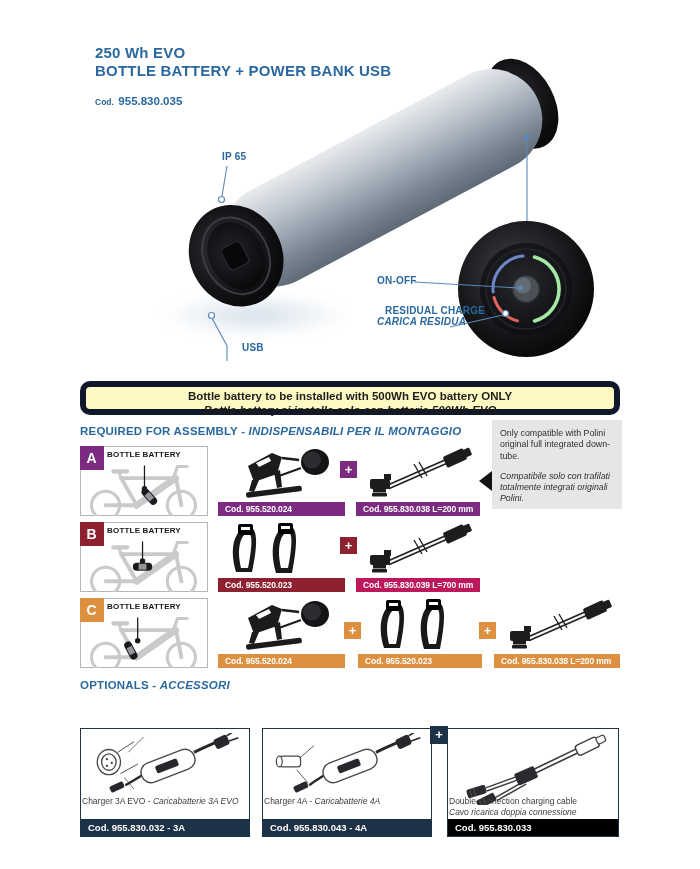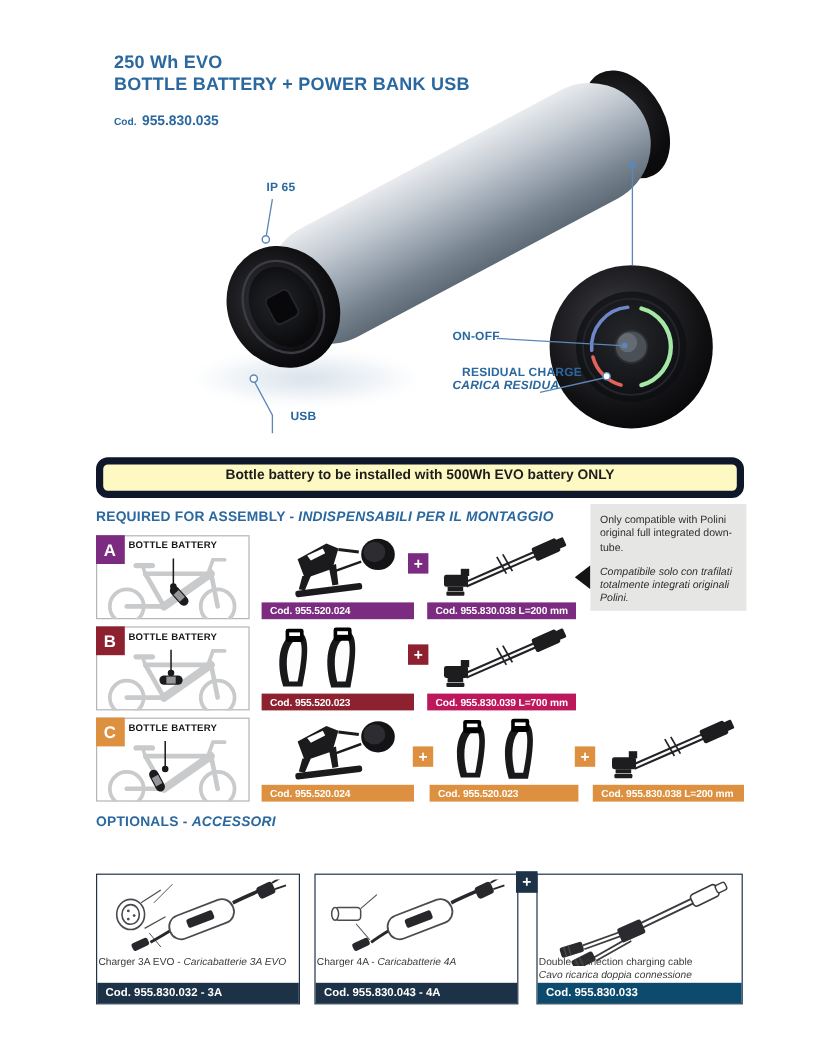--- a/index.html
+++ b/index.html
@@ -131,20 +131,21 @@
   </svg>
 
   <span class="hero-label" style="left:222px; top:151px;">IP 65</span>
   <span class="hero-label" style="left:242px; top:342px;">USB</span>
   <span class="hero-label" style="left:377px; top:275px;">ON-OFF</span>
   <span class="hero-label" style="left:385px; top:305px;">RESIDUAL CHARGE</span>
   <span class="hero-label it" style="left:377px; top:316px;">CARICA RESIDUA</span>
 
   <div class="banner">
     <div>Bottle battery to be installed with 500Wh EVO battery ONLY</div>
+    <div class="it">Bottle battery si installa solo con batteria 500Wh EVO</div>
   </div>
 
   <div class="sec-head" id="assembly-head"><span>REQUIRED FOR ASSEMBLY - </span><span class="it">INDISPENSABILI PER IL MONTAGGIO</span></div>
 
   <div id="assembly-rows">
       <div class="bike-box" style="left: 80px; top: 446px;">
         <div class="row-badge" style="background: rgb(124, 44, 128);">A</div>
         <div class="bb-label">BOTTLE BATTERY</div>
         <svg class="bike" viewBox="0 0 128 70" width="125" height="68">
   <g fill="none" stroke="#c9cacb" stroke-linecap="round">
@@ -408,21 +409,21 @@
             <rect x="16" y="55" width="20" height="9" rx="2" fill="#2b2b2f"></rect>
   <line x1="20" y1="55" x2="20" y2="64" stroke="#4e4e54" stroke-width="1"></line>
             <line x1="24" y1="55" x2="24" y2="64" stroke="#4e4e54" stroke-width="1"></line>
           </g>
  <g transform="rotate(-27 38 69)">
             <rect x="26" y="64" width="20" height="9" rx="2" fill="#2b2b2f"></rect>
   <line x1="30" y1="64" x2="30" y2="73" stroke="#4e4e54" stroke-width="1"></line>
             <line x1="34" y1="64" x2="34" y2="73" stroke="#4e4e54" stroke-width="1"></line>
           </g>
         </svg>
-        <div class="opt-bar" style="background: #0c4a6e;">Cod. 955.830.033</div>
+        <div class="opt-bar" style="background: #000000;">Cod. 955.830.033</div>
       </div>
       <div class="opt-caption" style="left: 449px; width: 182px;">
         <span style="display: block;">Double connection charging cable</span>
         <span class="it" style="display: block;">Cavo ricarica doppia connessione</span>
       </div>
       <div class="plus" style="left: 430px; top: 726px; width: 18px; height: 18px; line-height: 18px; background: rgb(29, 50, 71);">+</div>
     </div>
 
 </div>
 

